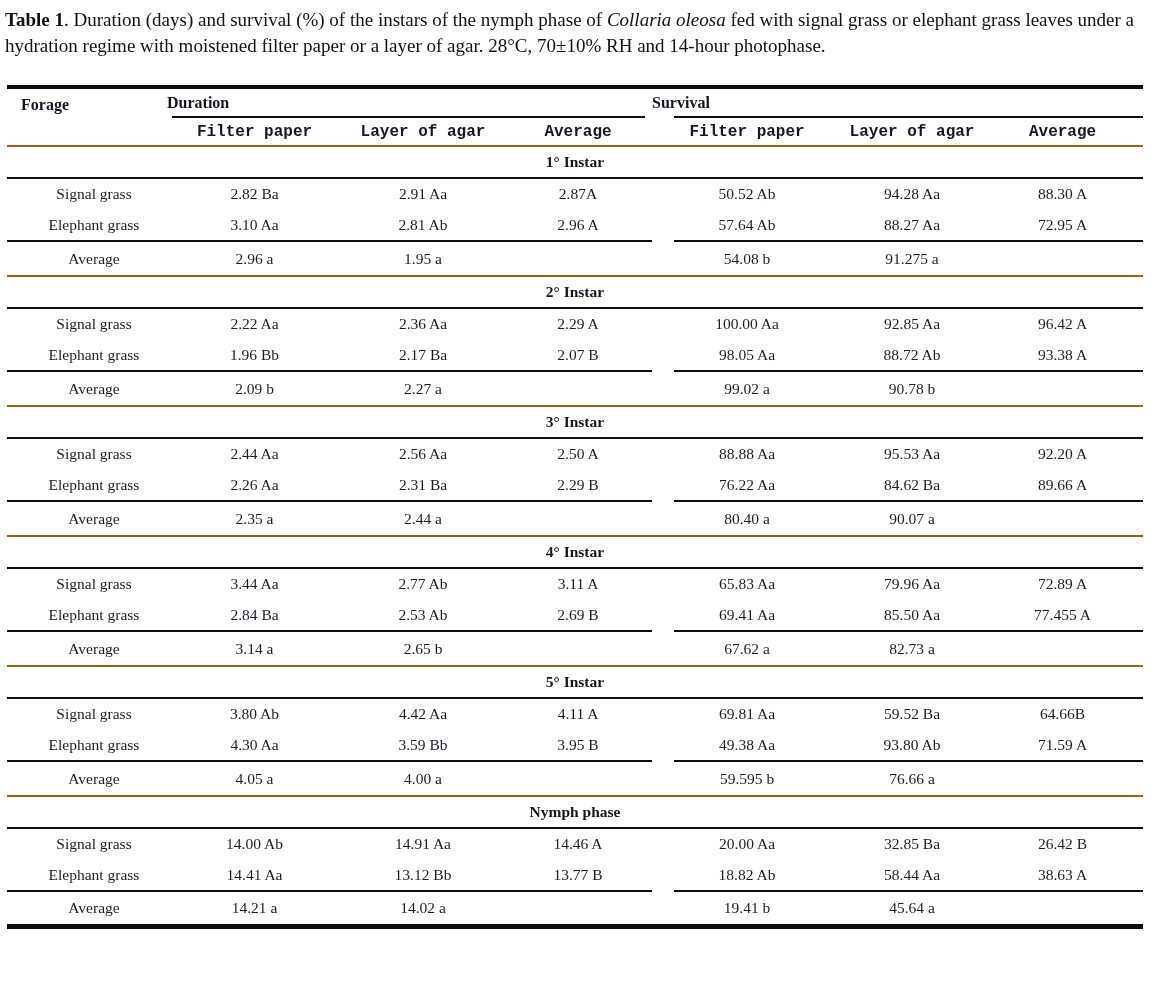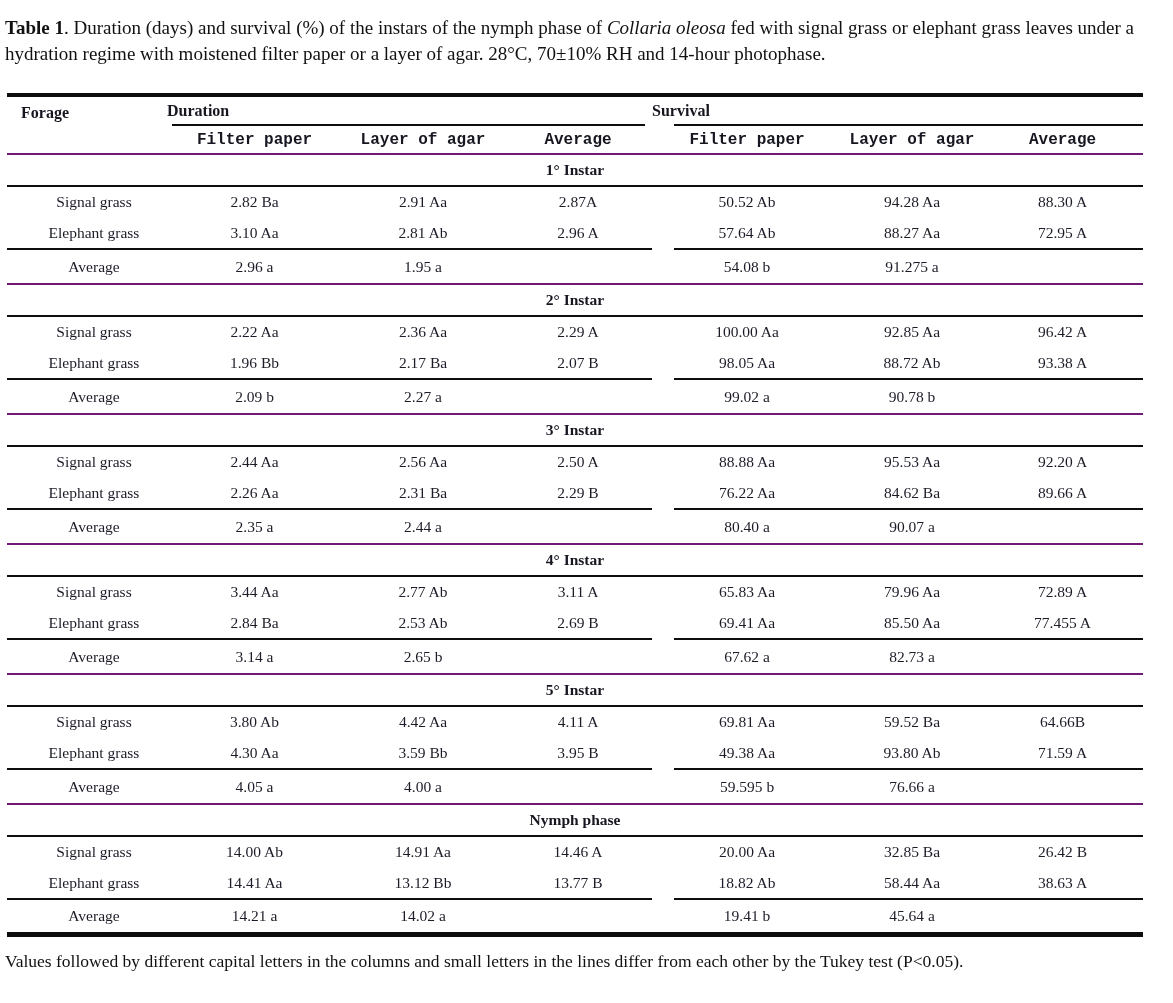--- a/index.html
+++ b/index.html
@@ -12,21 +12,21 @@
     position: relative;
     width: 1173px;
     height: 1003px;
     background: #ffffff;
     font-family: "Liberation Serif", "DejaVu Serif", serif;
     color: #151515;
     overflow: hidden;
   }
   .caption {
     margin: 0;
-    padding: 15px 4px 0 5px;
+    padding: 7px 4px 0 5px;
     font-size: 19px;
     line-height: 26px;
     color: #111111;
     width: 1162px;
   }
   .caption b { font-weight: bold; }
   .caption i { font-style: italic; }
 
   table.data-table {
     border-collapse: collapse;
@@ -53,21 +53,21 @@
   th.group { vertical-align: bottom; font-weight: bold; font-size: 16px; color: #161620; }
   .glabel { padding: 5px 0 4px 0; text-align: left; }
   .gline { height: 2px; background: #0e0e0e; }
   .gline-dur { margin: 0 7px 0 5px; }
   .gline-sur { margin: 0 0 0 22px; }
   tr.h2 { height: 28px; }
   tr.h2 th { font-weight: bold; font-size: 16px; text-align: center; color: #161620; font-family: Liberation Mono, monospace; }
 
   
   tr.section-title td {
-    border-top: 2px solid #701a75;
+    border-top: 2px solid #a16207;
     border-bottom: 2px solid #0e0e0e;
     text-align: center;
     font-weight: bold;
     font-size: 15.5px;
     height: 30px;
     color: #161620;
   }
   tr.data-row { height: 31px; }
   tr.avg-row { height: 33px; }
   td.forage { text-align: center; padding-left: 14px; }
@@ -347,15 +347,14 @@
           <td class="val">14.21 a</td>
           <td class="val">14.02 a</td>
           <td class="val"></td>
           <td class="val">19.41 b</td>
           <td class="val">45.64 a</td>
           <td class="val"></td>
         </tr>
       </tbody>
   </table>
 
-  <p class="footnote">Values followed by different capital letters in the columns and small letters in the lines differ from each other by the Tukey test (P&lt;0.05).</p>
 
 </div>
 
 </body></html>

